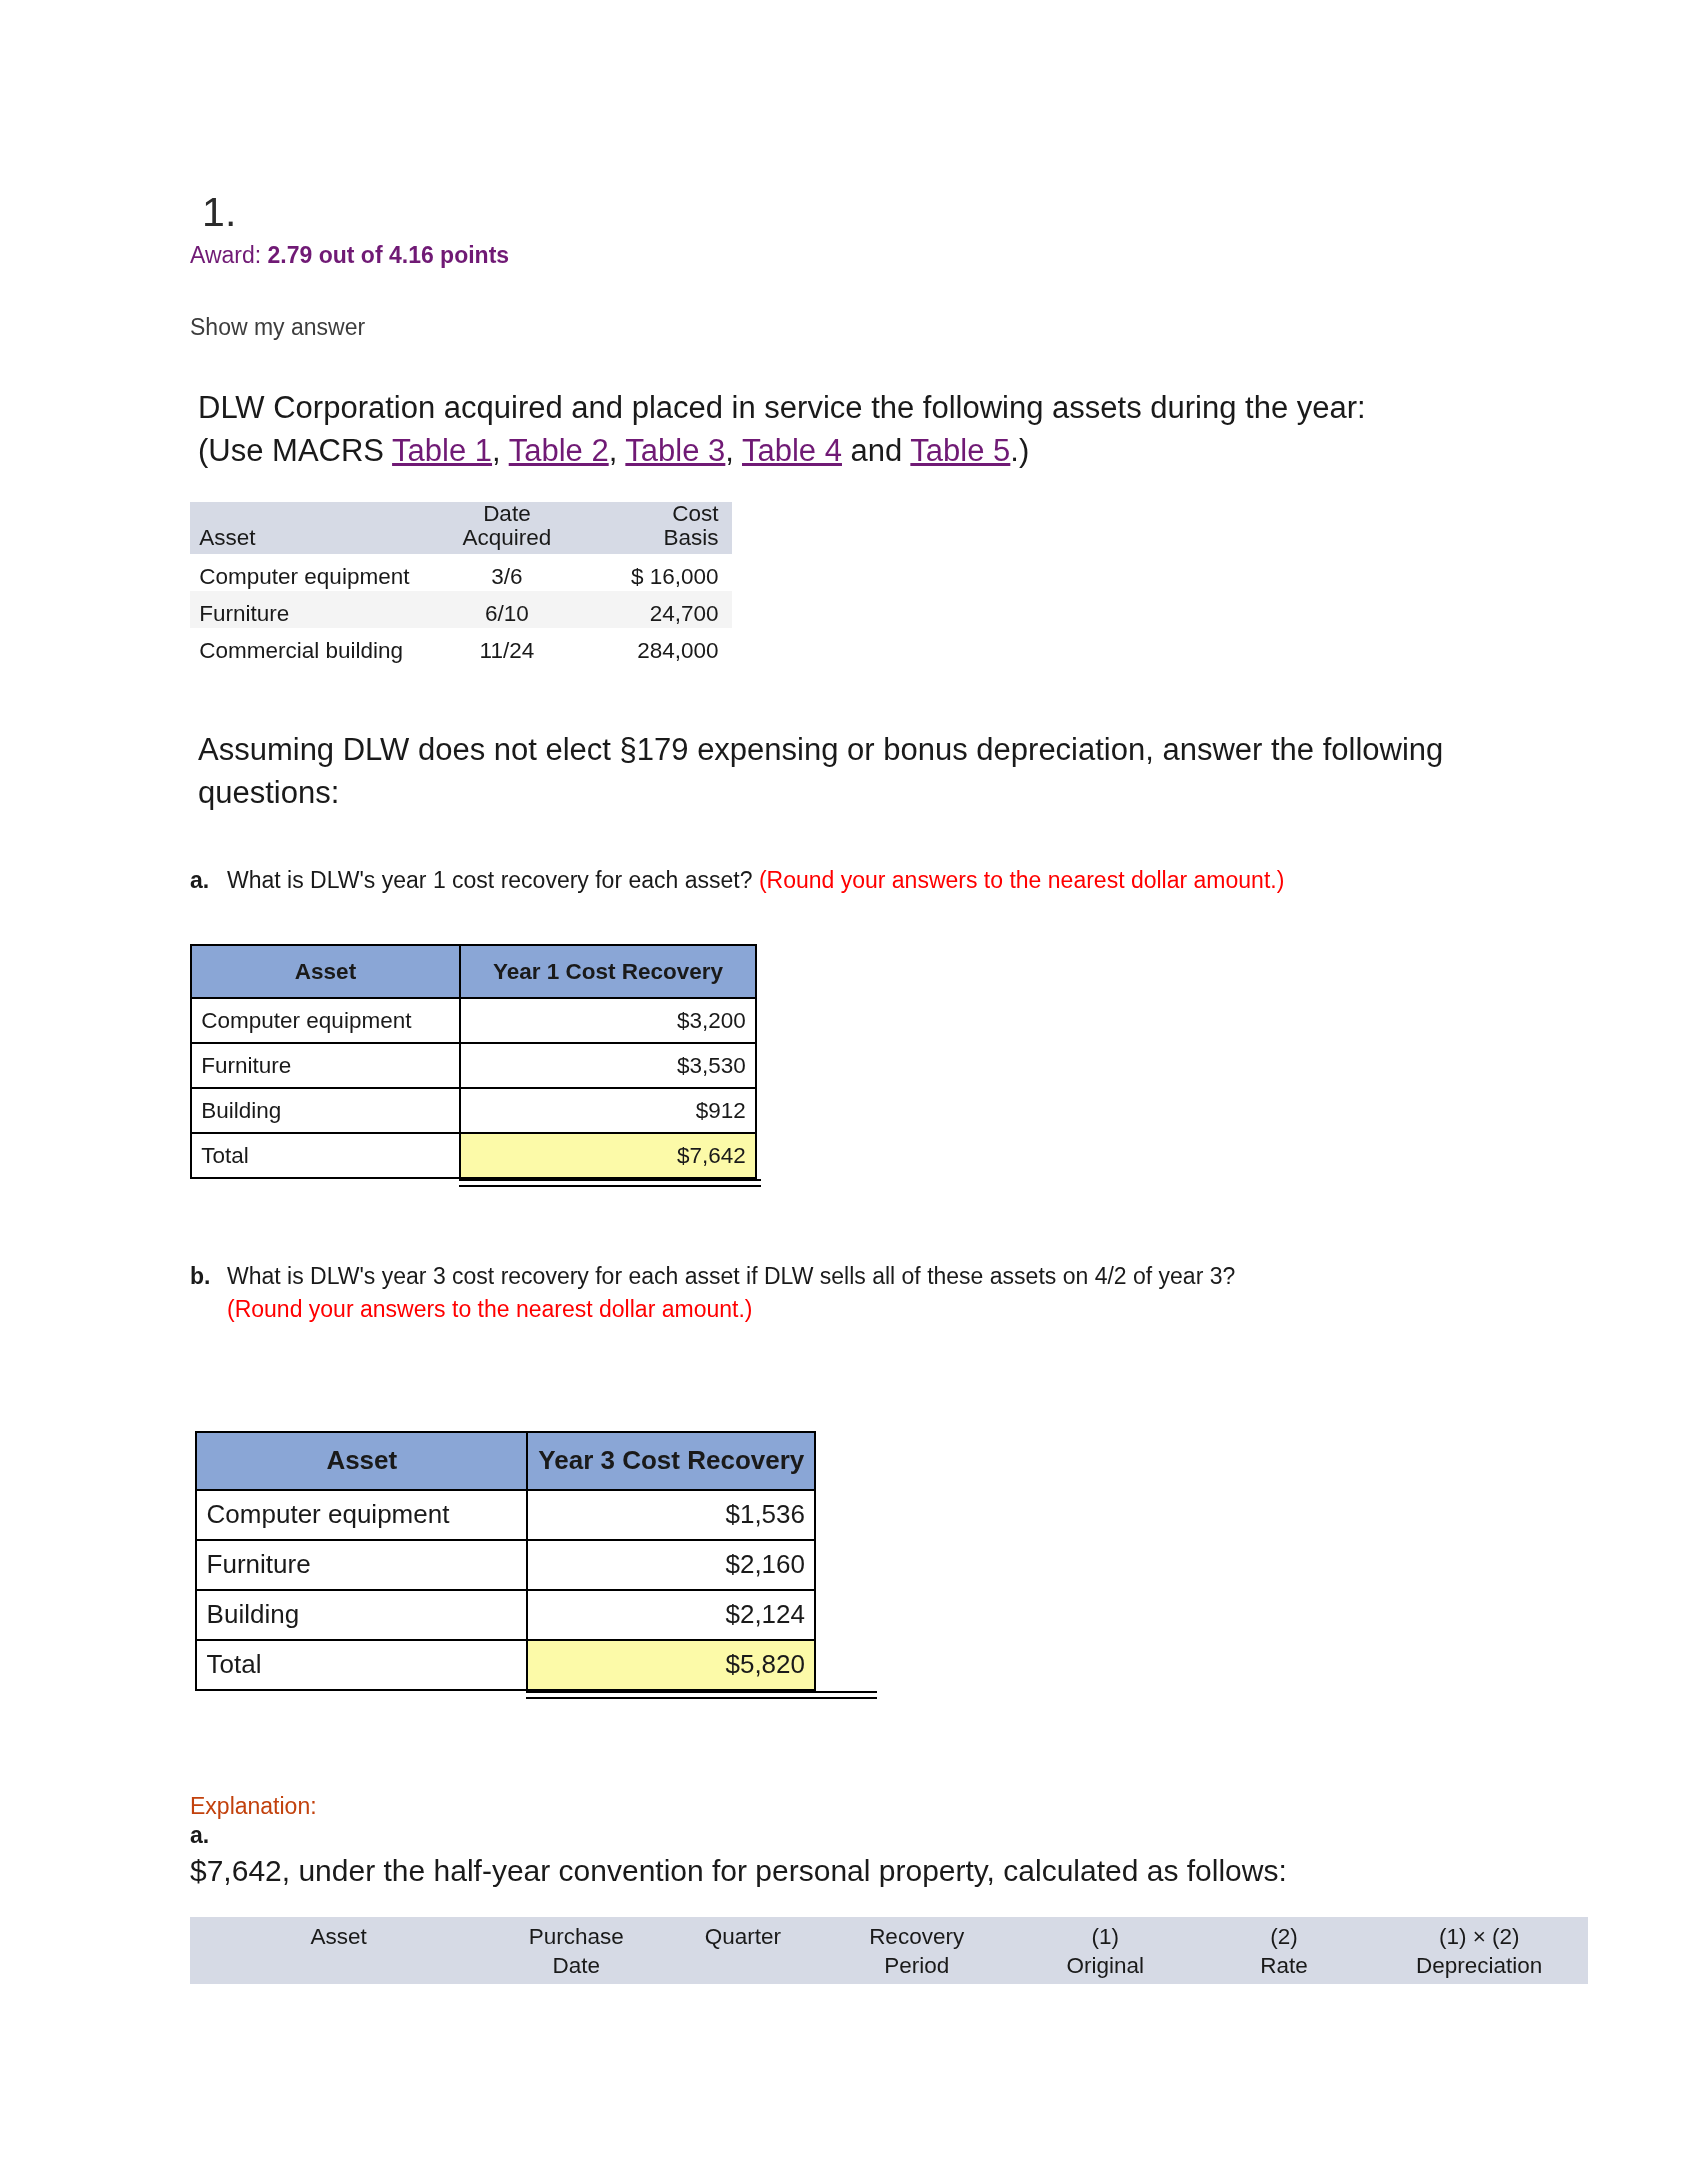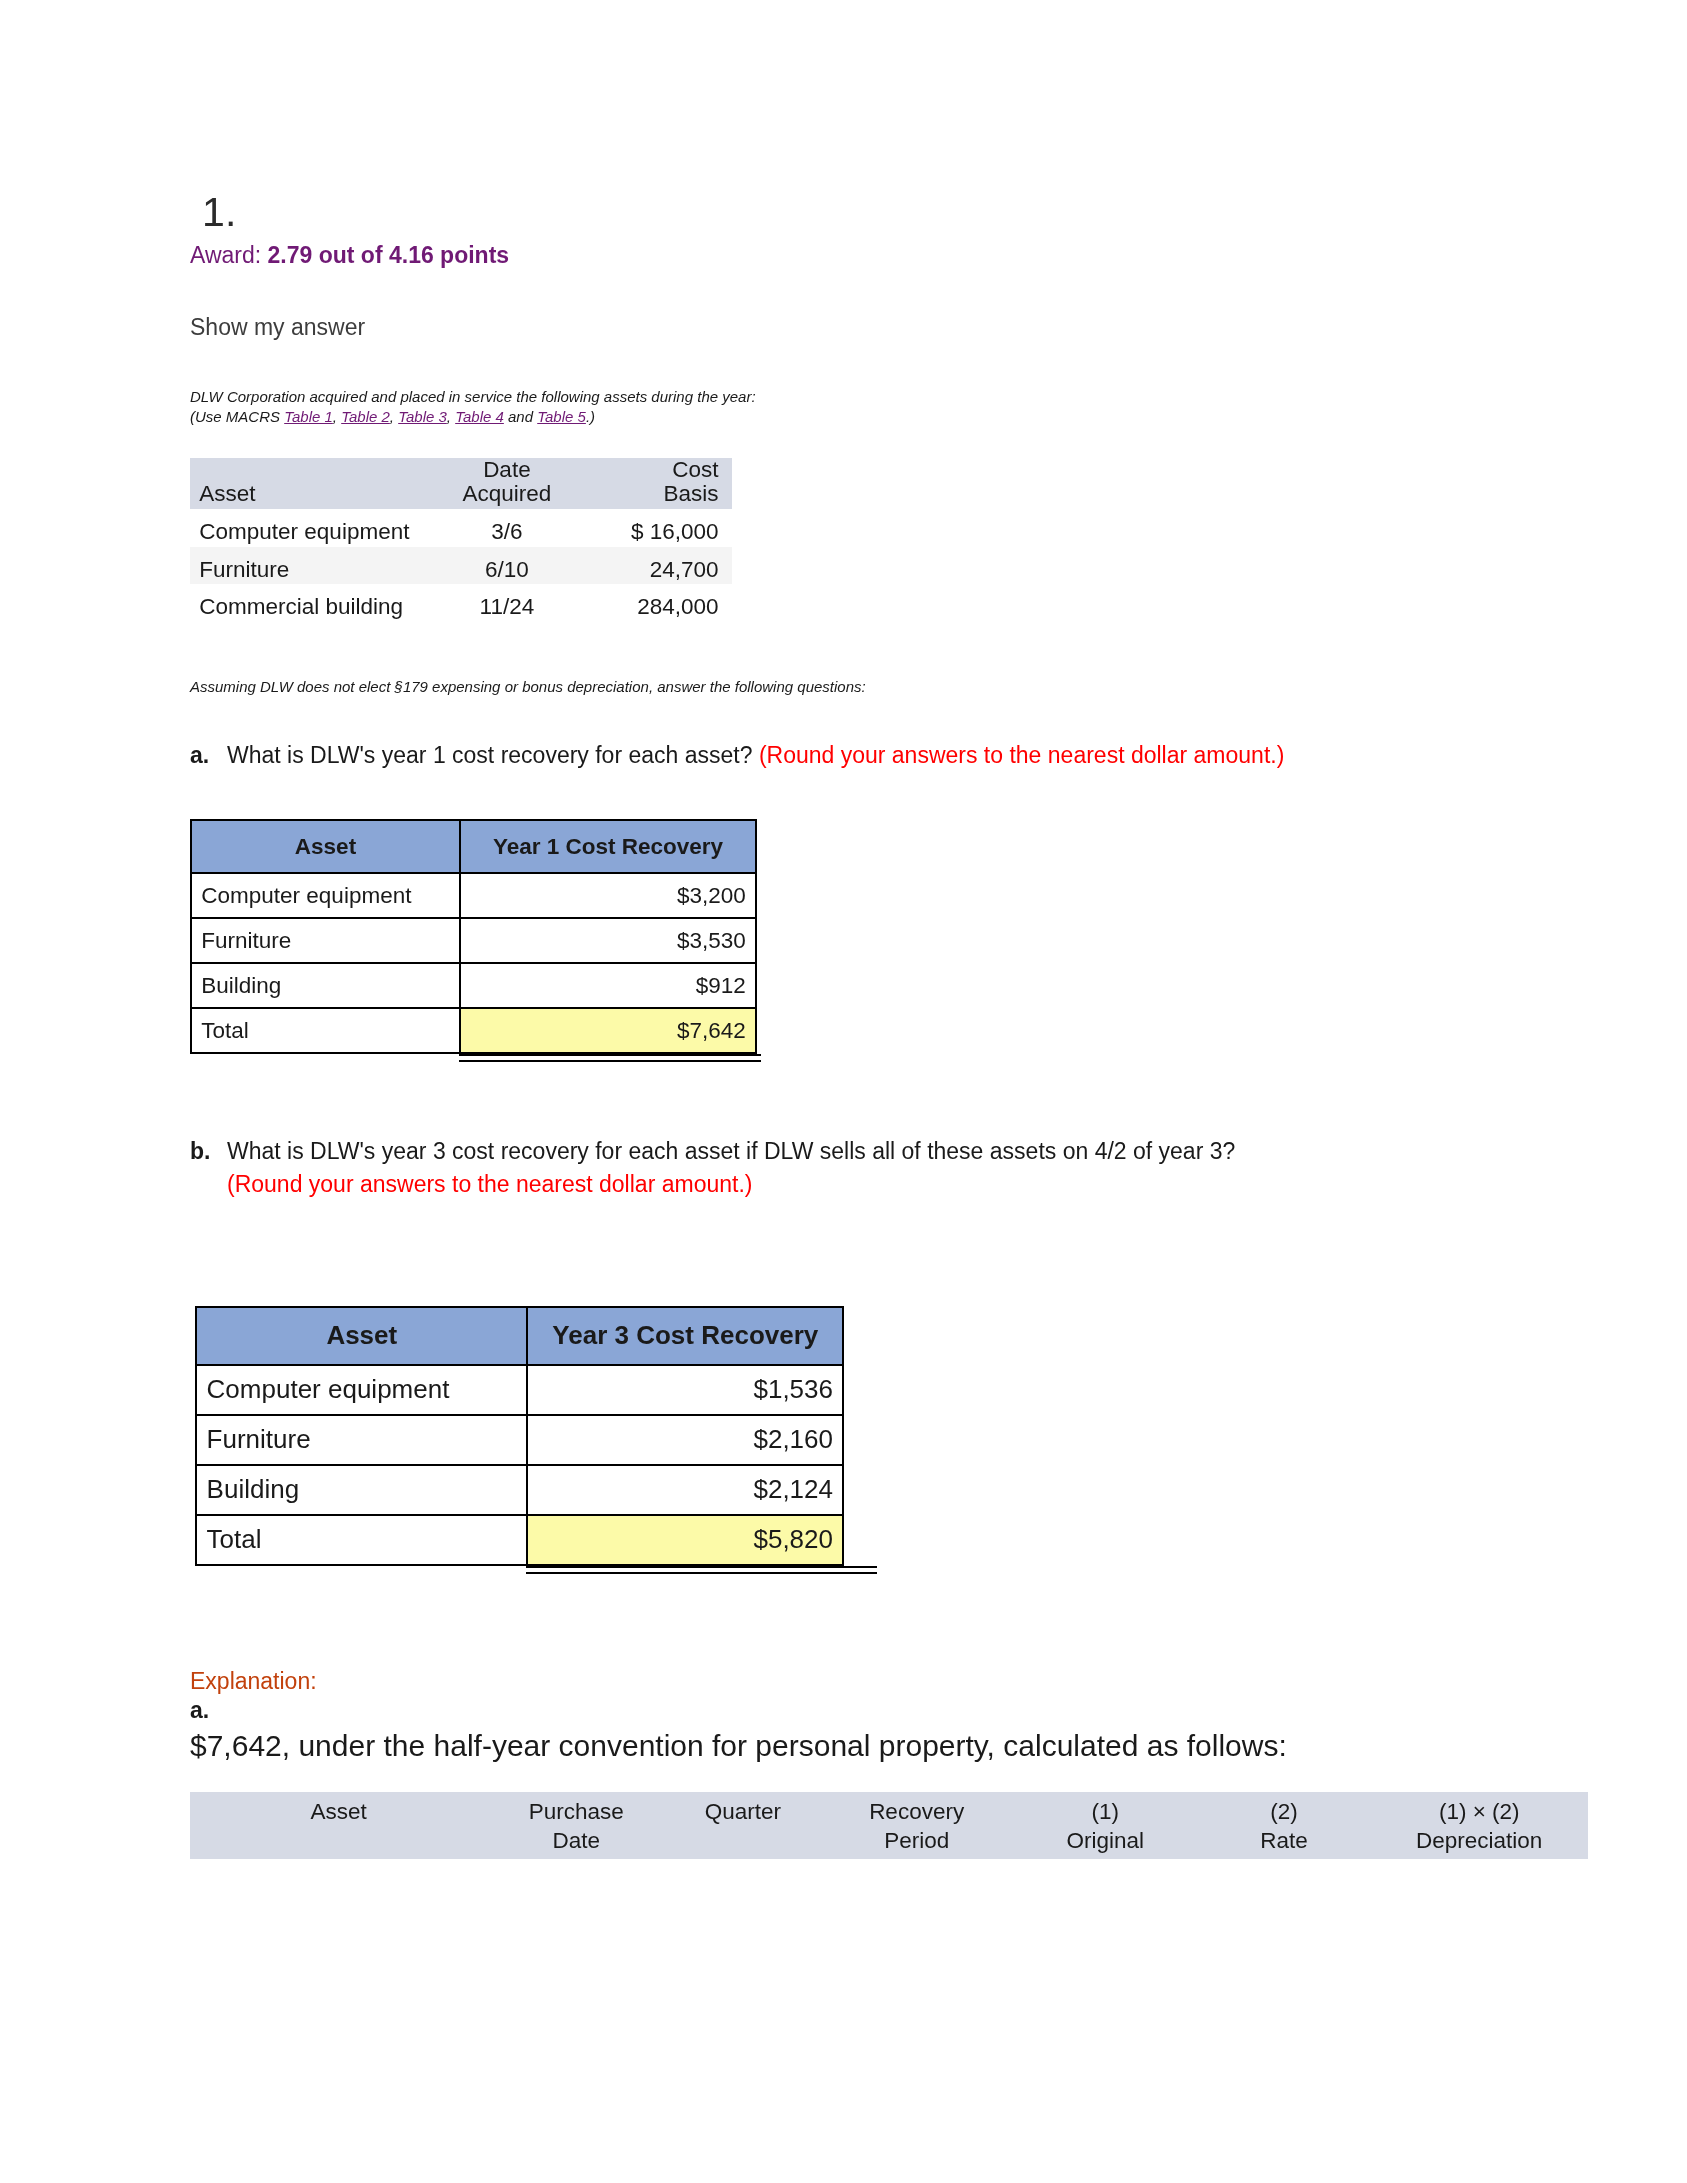--- a/index.html
+++ b/index.html
@@ -50,25 +50,24 @@
   .award-line .award-value { font-weight: bold; }
 
   .show-answer {
     font-size: 23px;
     color: #3d3d3d;
     margin: 0 0 46px 0;
   }
 
   
   .prompt {
-    font-size: 15px;
+    font-size: 31px;
     line-height: 1.38;
     color: #1a1a1a;
-    margin: 0;
-    font-style: italic;
+    margin: 8px;
   }
   a.tbl-link {
     color: #701a75;
     text-decoration: underline;
     cursor: pointer;
   }
 
   
   .asset-table {
     border-collapse: collapse;
@@ -139,21 +138,21 @@
   
   #year1-table { font-size: 22.5px; }
   #year1-table .col-a { width: 269px; }
   #year1-table .col-b { width: 296px; }
   #year1-table tbody td { height: 45px; }
   #year1-table thead th { height: 53px; }
 
   
   #year3-table { font-size: 26px; }
   #year3-table .col-a { width: 331px; }
-  #year3-table .col-b { width: 316px; }
+  #year3-table .col-b { width: 288px; }
   #year3-table tbody td { height: 50px; }
   #year3-table thead th { height: 58px; }
 
   .table-wrap { position: relative; display: inline-block; }
   .dbl-underline {
     position: absolute;
     height: 4px;
     border-top: 2px solid #000;
     border-bottom: 2px solid #000;
     background: #fff;

